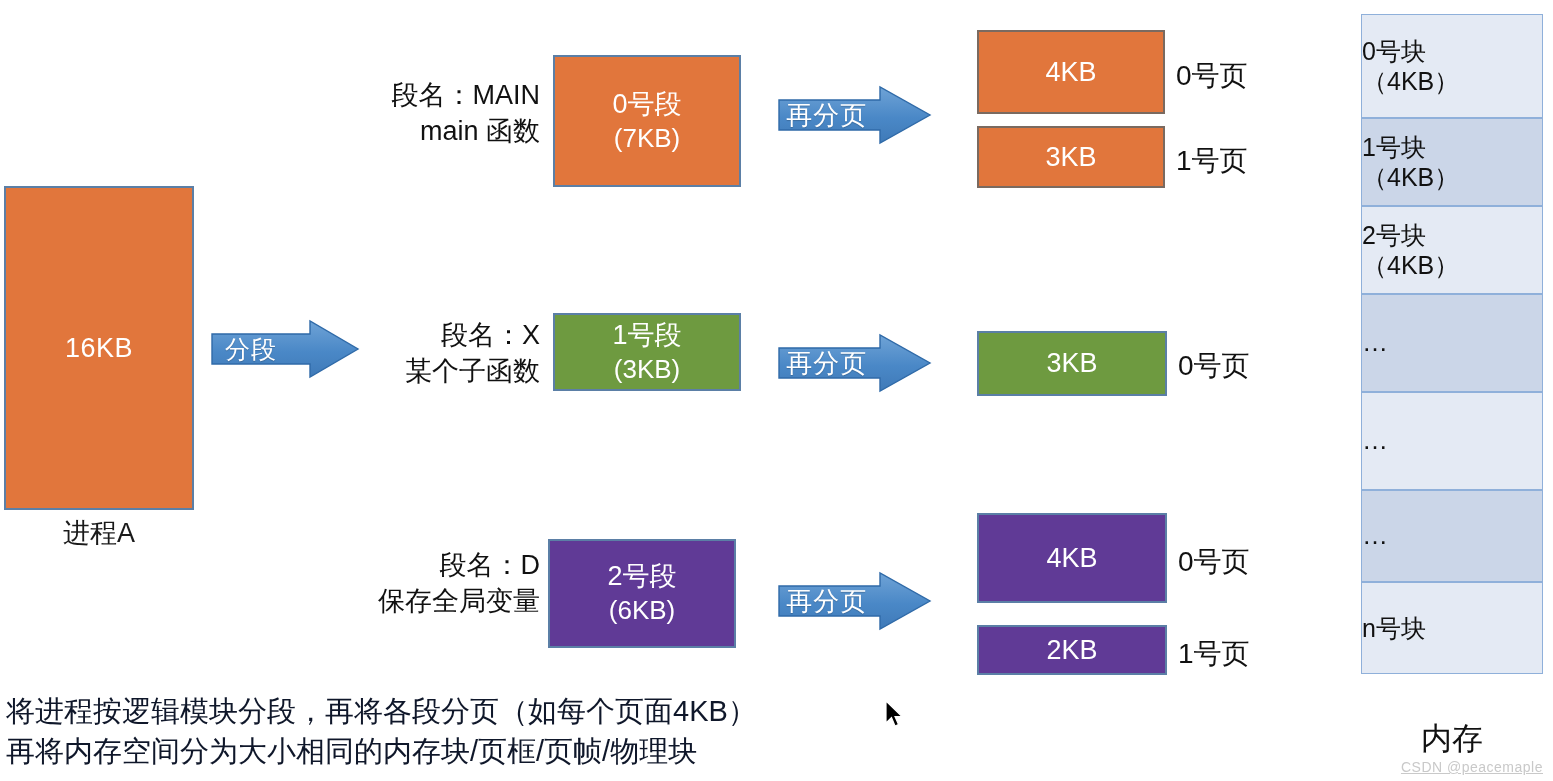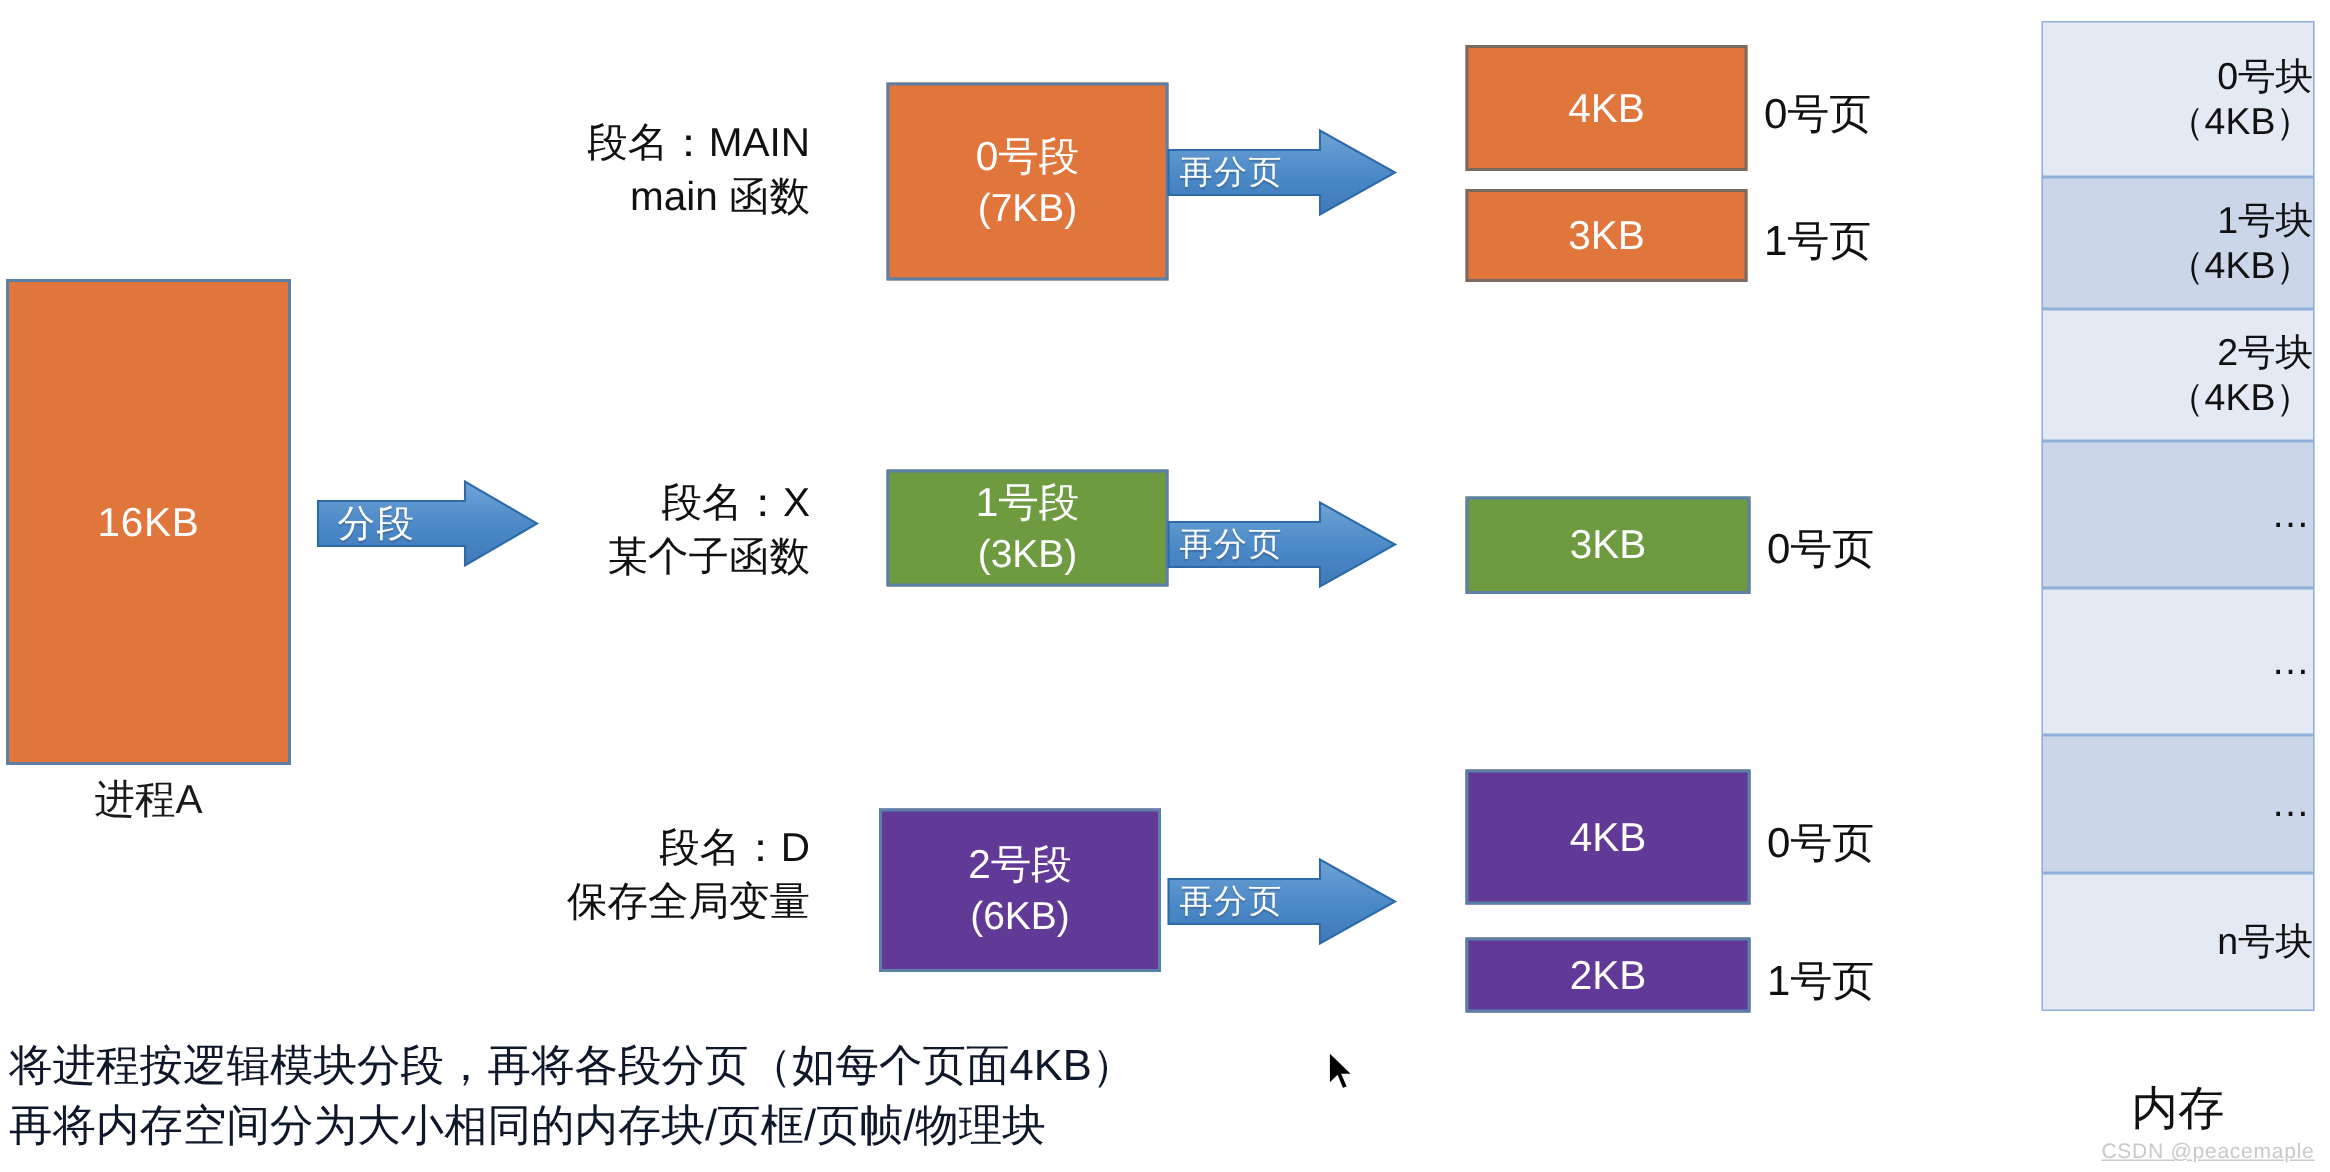--- a/index.html
+++ b/index.html
@@ -54,21 +54,21 @@
     width: 100%;
     height: 100%;
   }
   .arrow svg { display: block; width: 100%; height: 100%; }
   .arrow .lbl {
     position: absolute;
     left: 6%;
     top: 50%;
     transform: translateY(-50%);
     color: #ffffff;
-    font-size: 22px;
+    font-size: 26px;
     letter-spacing: 1px;
     white-space: nowrap;
     text-shadow: 0 1px 1px rgba(0,0,0,.20);
   }
   .arrow.seg .lbl { font-size: 25px; left: 10%; }
 
   
   .segname {
     text-align: right;
     color: #111111;
@@ -80,21 +80,20 @@
   
   .segbox {
     box-sizing: border-box;
     border: 2px solid #5B7FA6;
     display: flex;
     flex-direction: column;
     align-items: center;
     justify-content: center;
     color: #ffffff;
     line-height: 1.25;
-    margin-left: 38px;
   }
   .segbox .t1 { font-size: 27px; }
   .segbox .t2 { font-size: 26px; }
   .c-orange { background: #E1763C; }
   .c-green  { background: #6E9A40; }
   .c-purple { background: #603A96; }
 
   
   .pagebox {
     box-sizing: border-box;
@@ -117,26 +116,25 @@
     left: 1361px; top: 14px;
     width: 182px; height: 660px;
     display: flex;
     flex-direction: column;
   }
   .memblk {
     box-sizing: border-box;
     border: 1px solid #8FB0DA;
     display: flex;
     flex-direction: column;
-    align-items: flex-end;
+    align-items: flex-start;
     justify-content: center;
     color: #111111;
     font-size: 25px;
     line-height: 1.2;
-    padding-left: 35px;
   }
   .memblk.light { background: #E4EAF4; }
   .memblk.dark  { background: #CBD6E8; }
   .memblk .dots { font-size: 26px; letter-spacing: 2px; }
   .mem-caption {
     left: 1361px; top: 718px;
     width: 182px;
     text-align: center;
     font-size: 31px;
     color: #111111;

